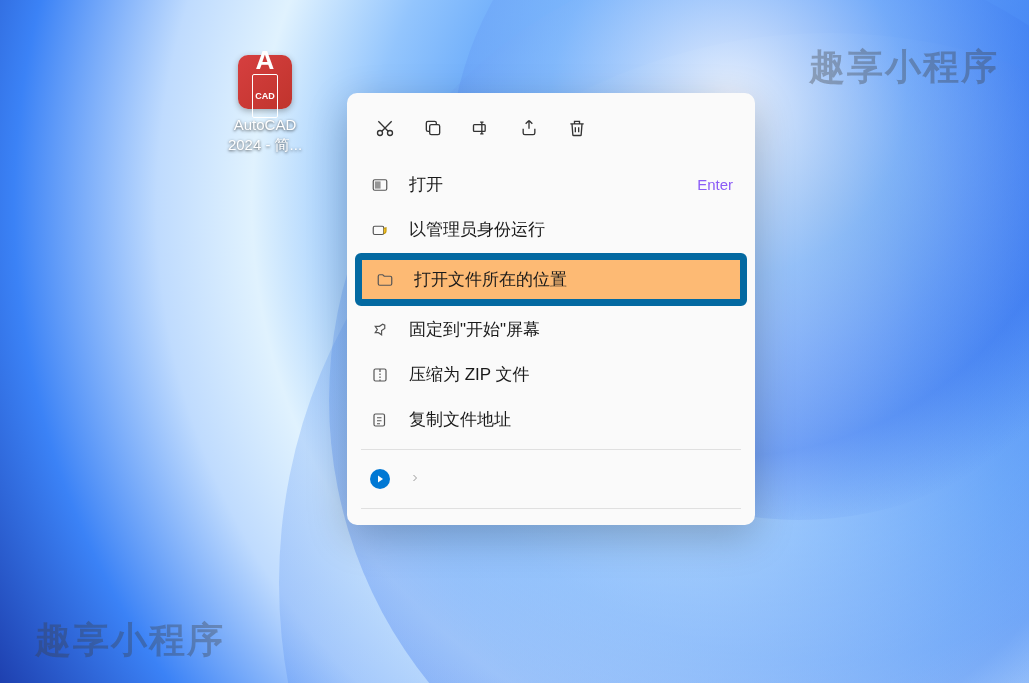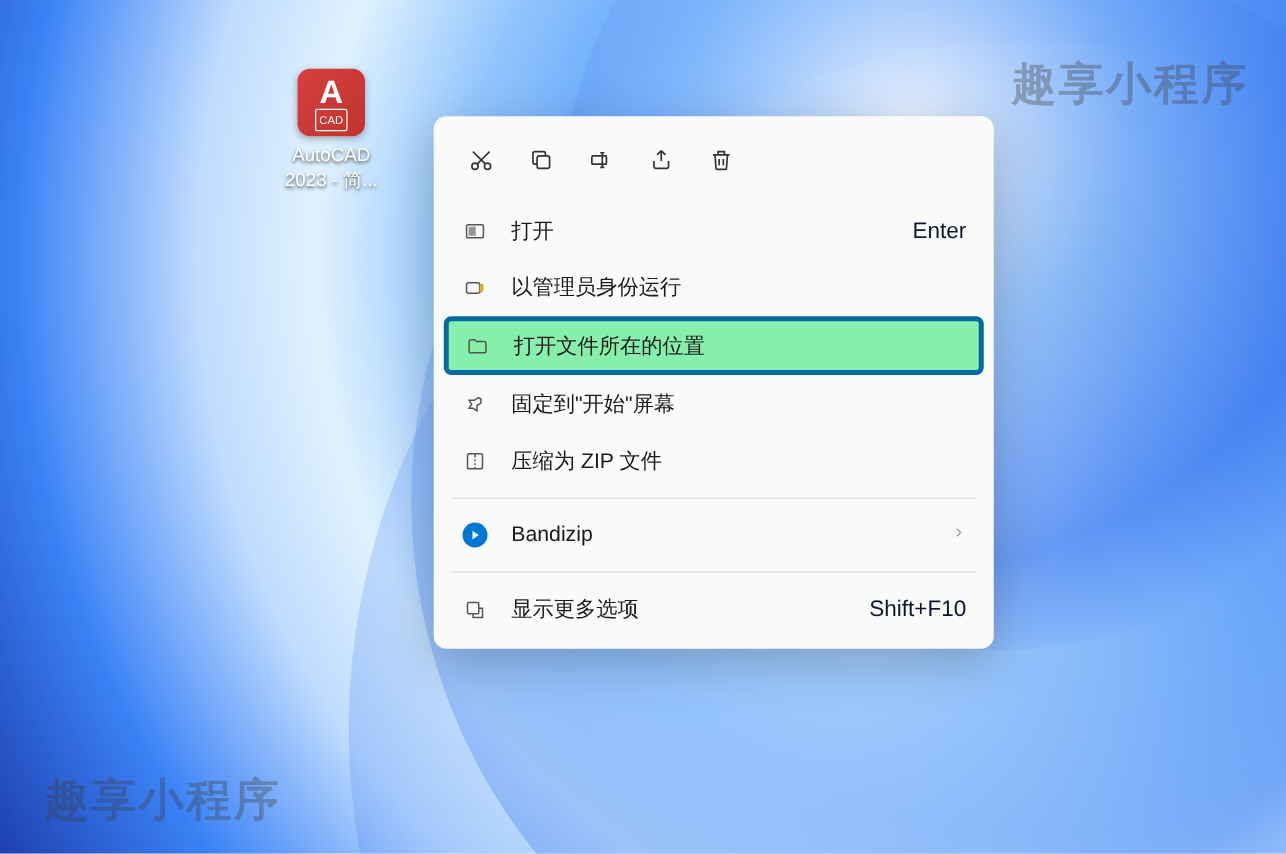--- a/index.html
+++ b/index.html
@@ -34,44 +34,44 @@
   cursor: pointer;
 }
 .app-icon {
   width: 54px; height: 54px; margin: 0 auto 6px;
   background: linear-gradient(135deg, #d63f3f 0%, #c0342d 100%);
   border-radius: 10px; display: flex; flex-direction: column;
   align-items: center; justify-content: center; color: white;
   box-shadow: 0 2px 6px rgba(0,0,0,0.3);
 }
 .app-icon .big { font-size: 26px; font-weight: bold; line-height: 1; }
-.app-icon .sm { font-size: 9px; font-weight: normal; border: 1px solid white; border-radius: 2px; padding: 3px 2px; margin-top: 1px; }
+.app-icon .sm { font-size: 9px; font-weight: bold; border: 1px solid white; border-radius: 2px; padding: 16px 2px; margin-top: 1px; }
 .icon-label { text-shadow: 0 1px 3px rgba(0,0,0,0.7); line-height: 1.35; }
 
 .context-menu {
-  position: absolute; left: 347px; top: 93px; width: 448px;
+  position: absolute; left: 347px; top: 93px; width: 408px;
   background: #fafafa; border-radius: 10px;
   box-shadow: 0 12px 40px rgba(0,0,0,0.22); padding: 8px;
 }
 
 .action-bar { display: flex; gap: 4px; padding: 8px 8px 14px; justify-content: flex-start; }
 .action-btn {
   width: 44px; height: 38px; display: flex; align-items: center; justify-content: center;
   border-radius: 6px; cursor: pointer; color: #333;
 }
 
 .menu-item {
   display: flex; align-items: center; padding: 10px 14px; border-radius: 6px;
   cursor: pointer; font-size: 17px; color: #1a1a1a; position: relative; margin: 2px 0;
 }
-.menu-item.highlighted { border: 4px solid #0369a1; background: #86efac; padding: 8px 12px; }
+.menu-item.highlighted { border: 7px solid #0369a1; background: #fdba74; padding: 8px 12px; }
 
 .mi-icon { width: 22px; height: 22px; margin-right: 18px; flex-shrink: 0; display: flex; align-items: center; justify-content: center; color: #555; }
 .mi-label { flex: 1; }
-.mi-shortcut { color: #0f172a; font-size: 18px; }
+.mi-shortcut { color: #8b5cf6; font-size: 15px; }
 .mi-arrow { color: #999; font-size: 16px; }
 
 .sep { height: 1px; background: #e0e0e0; margin: 8px 6px; }
 
 .bandizip-icon { width: 20px; height: 20px; border-radius: 50%; background: #0078d4; display: flex; align-items: center; justify-content: center; color: white; }
 </style>
 </head>
 <body>
 
 <div class="desktop">
@@ -83,21 +83,21 @@
   <div class="watermark wm2">趣享小程序</div>
   <div class="watermark wm3">趣享小程序</div>
 
   <div class="desktop-icon">
     <div class="app-icon">
       <span class="big">A</span>
       <span class="sm">CAD</span>
     </div>
     <div class="icon-label">
       <div>AutoCAD</div>
-      <div>2023 - 简...</div>
+      <div>2024 - 简...</div>
     </div>
   </div>
 
   <div class="context-menu">
 
     <div class="action-bar">
       <div class="action-btn">
         <svg width="20" height="20" viewBox="0 0 24 24" fill="none" stroke="currentColor" stroke-width="1.6">
             <circle cx="6" cy="18" r="3"></circle>
             <circle cx="18" cy="18" r="3"></circle>
@@ -170,47 +170,45 @@
     <div class="menu-item">
       <span class="mi-icon">
         <svg width="18" height="18" viewBox="0 0 24 24" fill="none" stroke="currentColor" stroke-width="1.6">
             <rect x="4" y="4" width="16" height="16" rx="2"></rect>
             <path d="M12 4v4M12 10v2M12 14v2M12 18v2"></path>
           </svg>
       </span>
       <span class="mi-label">压缩为 ZIP 文件</span>
     </div>
 
+    <div class="menu-item">
+      <span class="mi-icon">
+        <svg width="18" height="18" viewBox="0 0 24 24" fill="none" stroke="currentColor" stroke-width="1.6">
+            <rect x="4" y="4" width="14" height="16" rx="2"></rect>
+            <path d="M8 9h6M8 13h6M8 17h4"></path>
+          </svg>
+      </span>
+      <span class="mi-label">复制文件地址</span>
+    </div>
 
 
     <div class="sep"></div>
 
     <div class="menu-item">
       <span class="mi-icon">
         <span class="bandizip-icon">
           <svg width="12" height="12" viewBox="0 0 24 24" fill="white">
               <path d="M8 5l10 7-10 7z"></path>
             </svg>
         </span>
       </span>
-      <span class="mi-label">Bandizip</span>
       <span class="mi-arrow">
         <svg width="12" height="12" viewBox="0 0 24 24" fill="none" stroke="currentColor" stroke-width="2">
             <path d="M9 6l6 6-6 6"></path>
           </svg>
       </span>
     </div>
 
     <div class="sep"></div>
 
-    <div class="menu-item">
-      <span class="mi-icon">
-        <svg width="18" height="18" viewBox="0 0 24 24" fill="none" stroke="currentColor" stroke-width="1.6">
-            <rect x="4" y="4" width="12" height="12" rx="1"></rect>
-            <path d="M10 16v4h10V10h-4"></path>
-          </svg>
-      </span>
-      <span class="mi-label">显示更多选项</span>
-      <span class="mi-shortcut">Shift+F10</span>
-    </div>
 
   </div>
 </div>
 
 </body></html>

